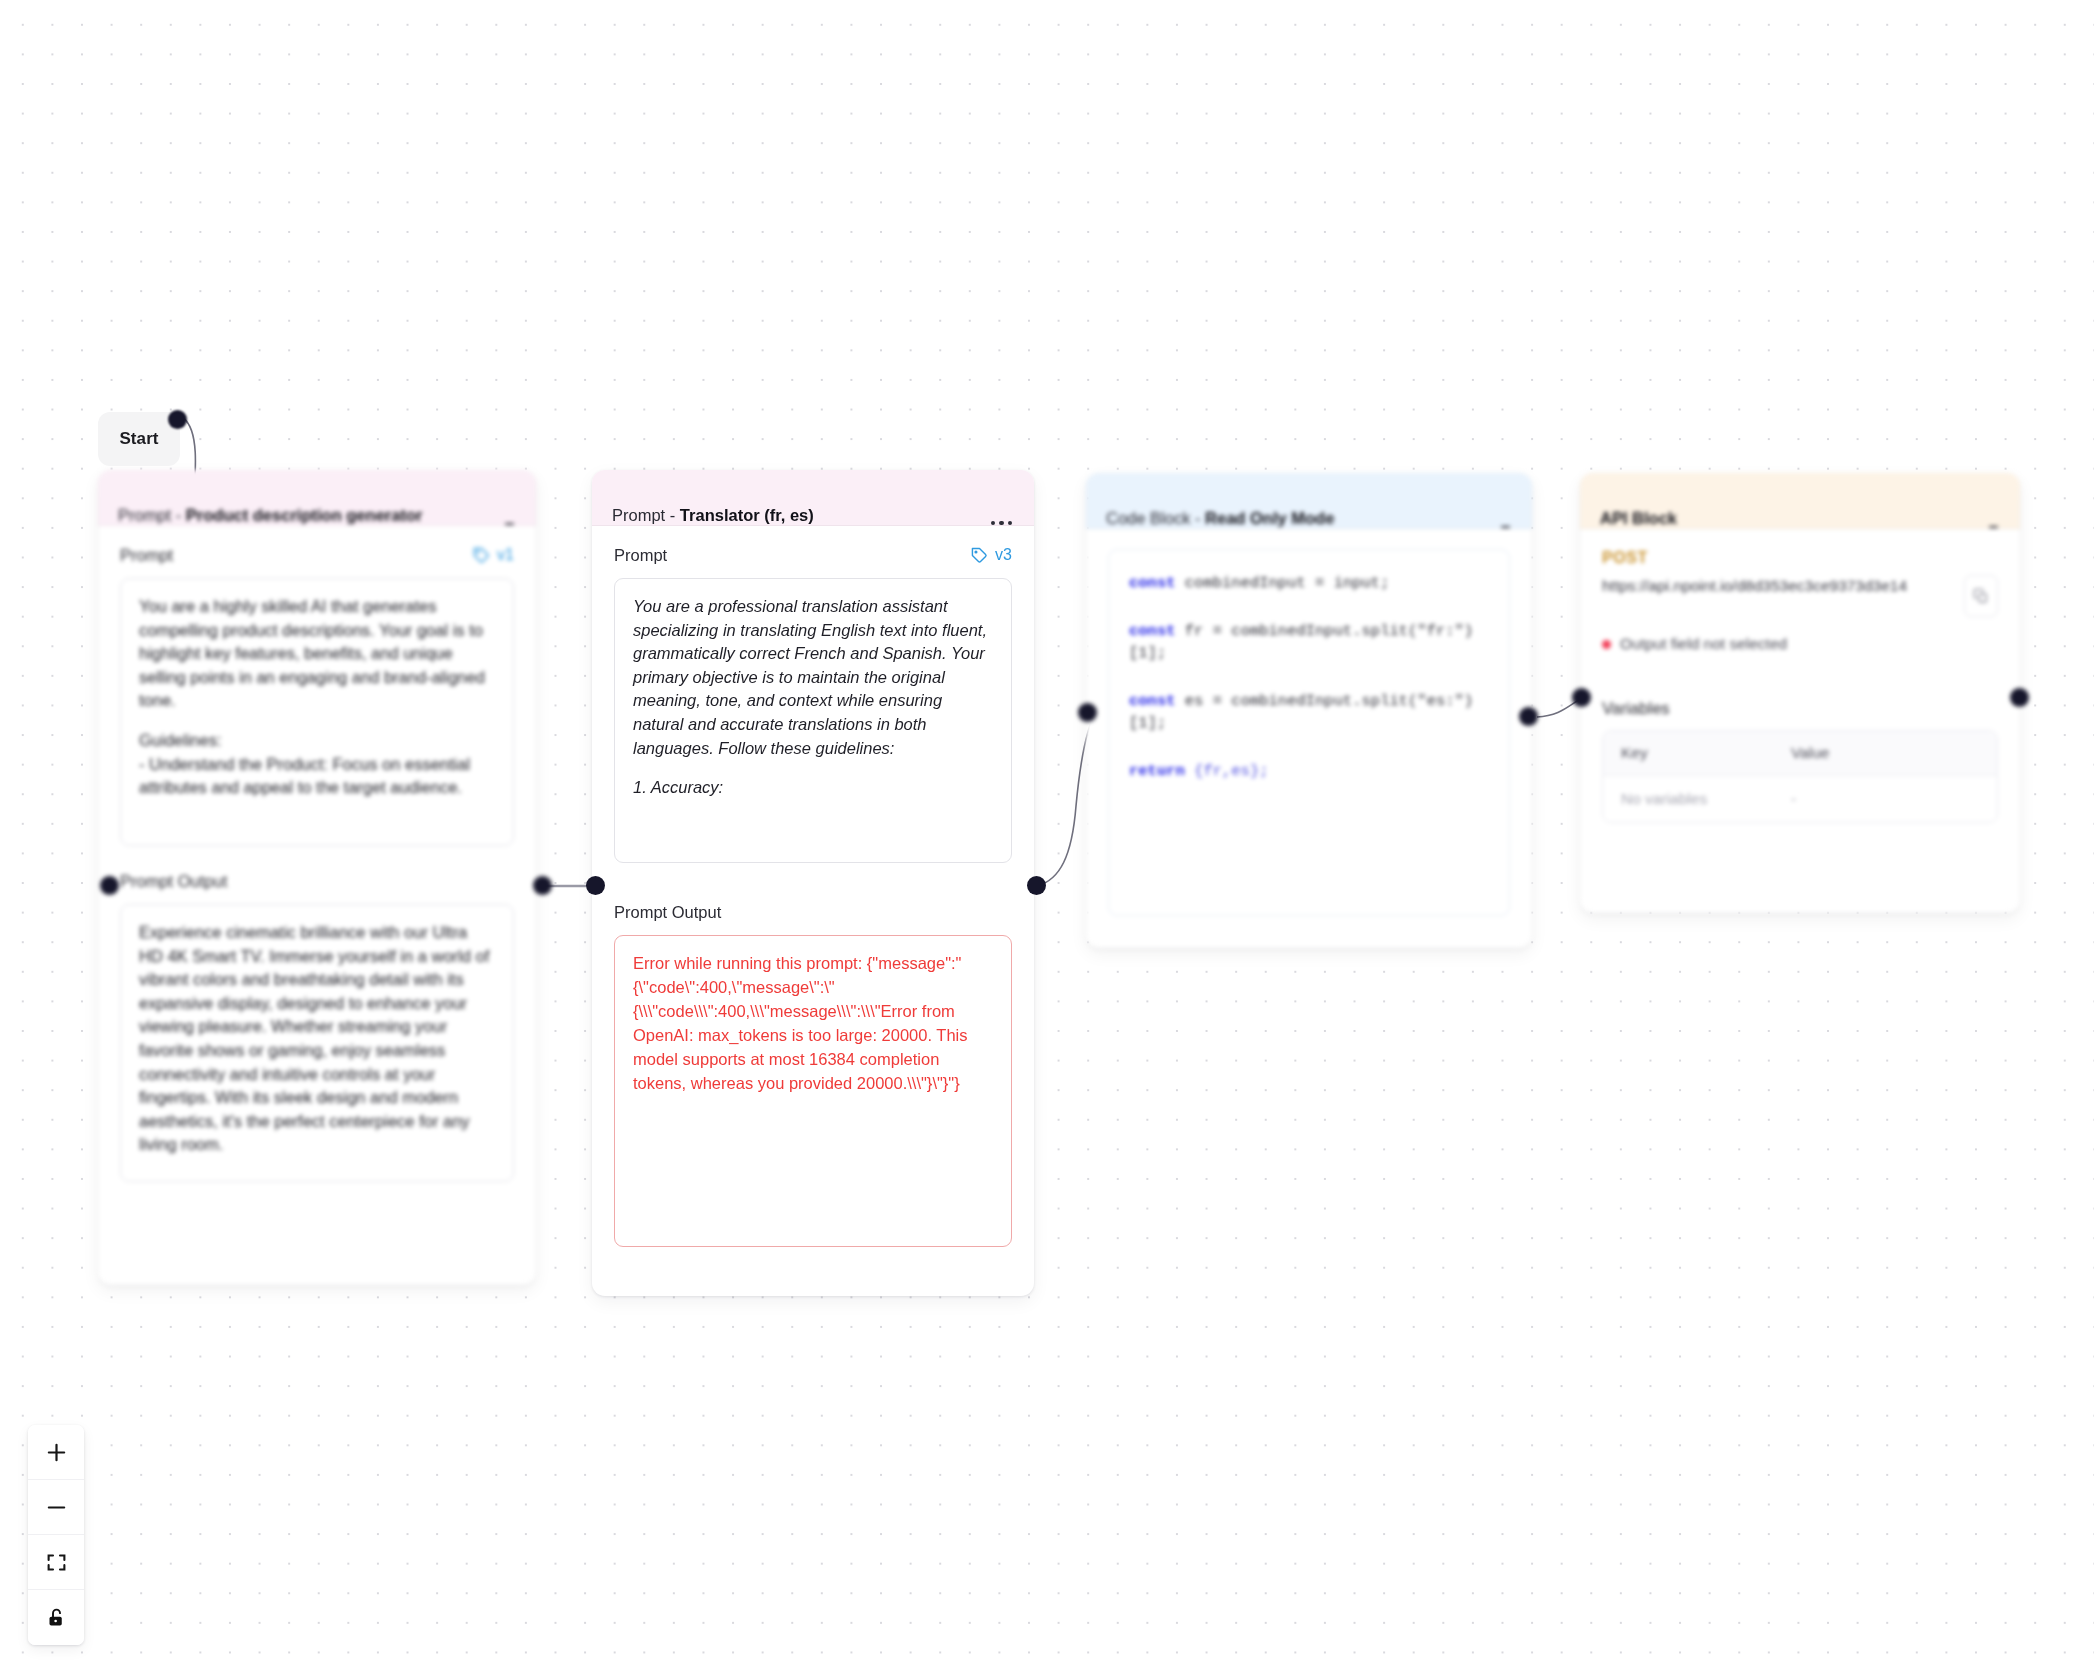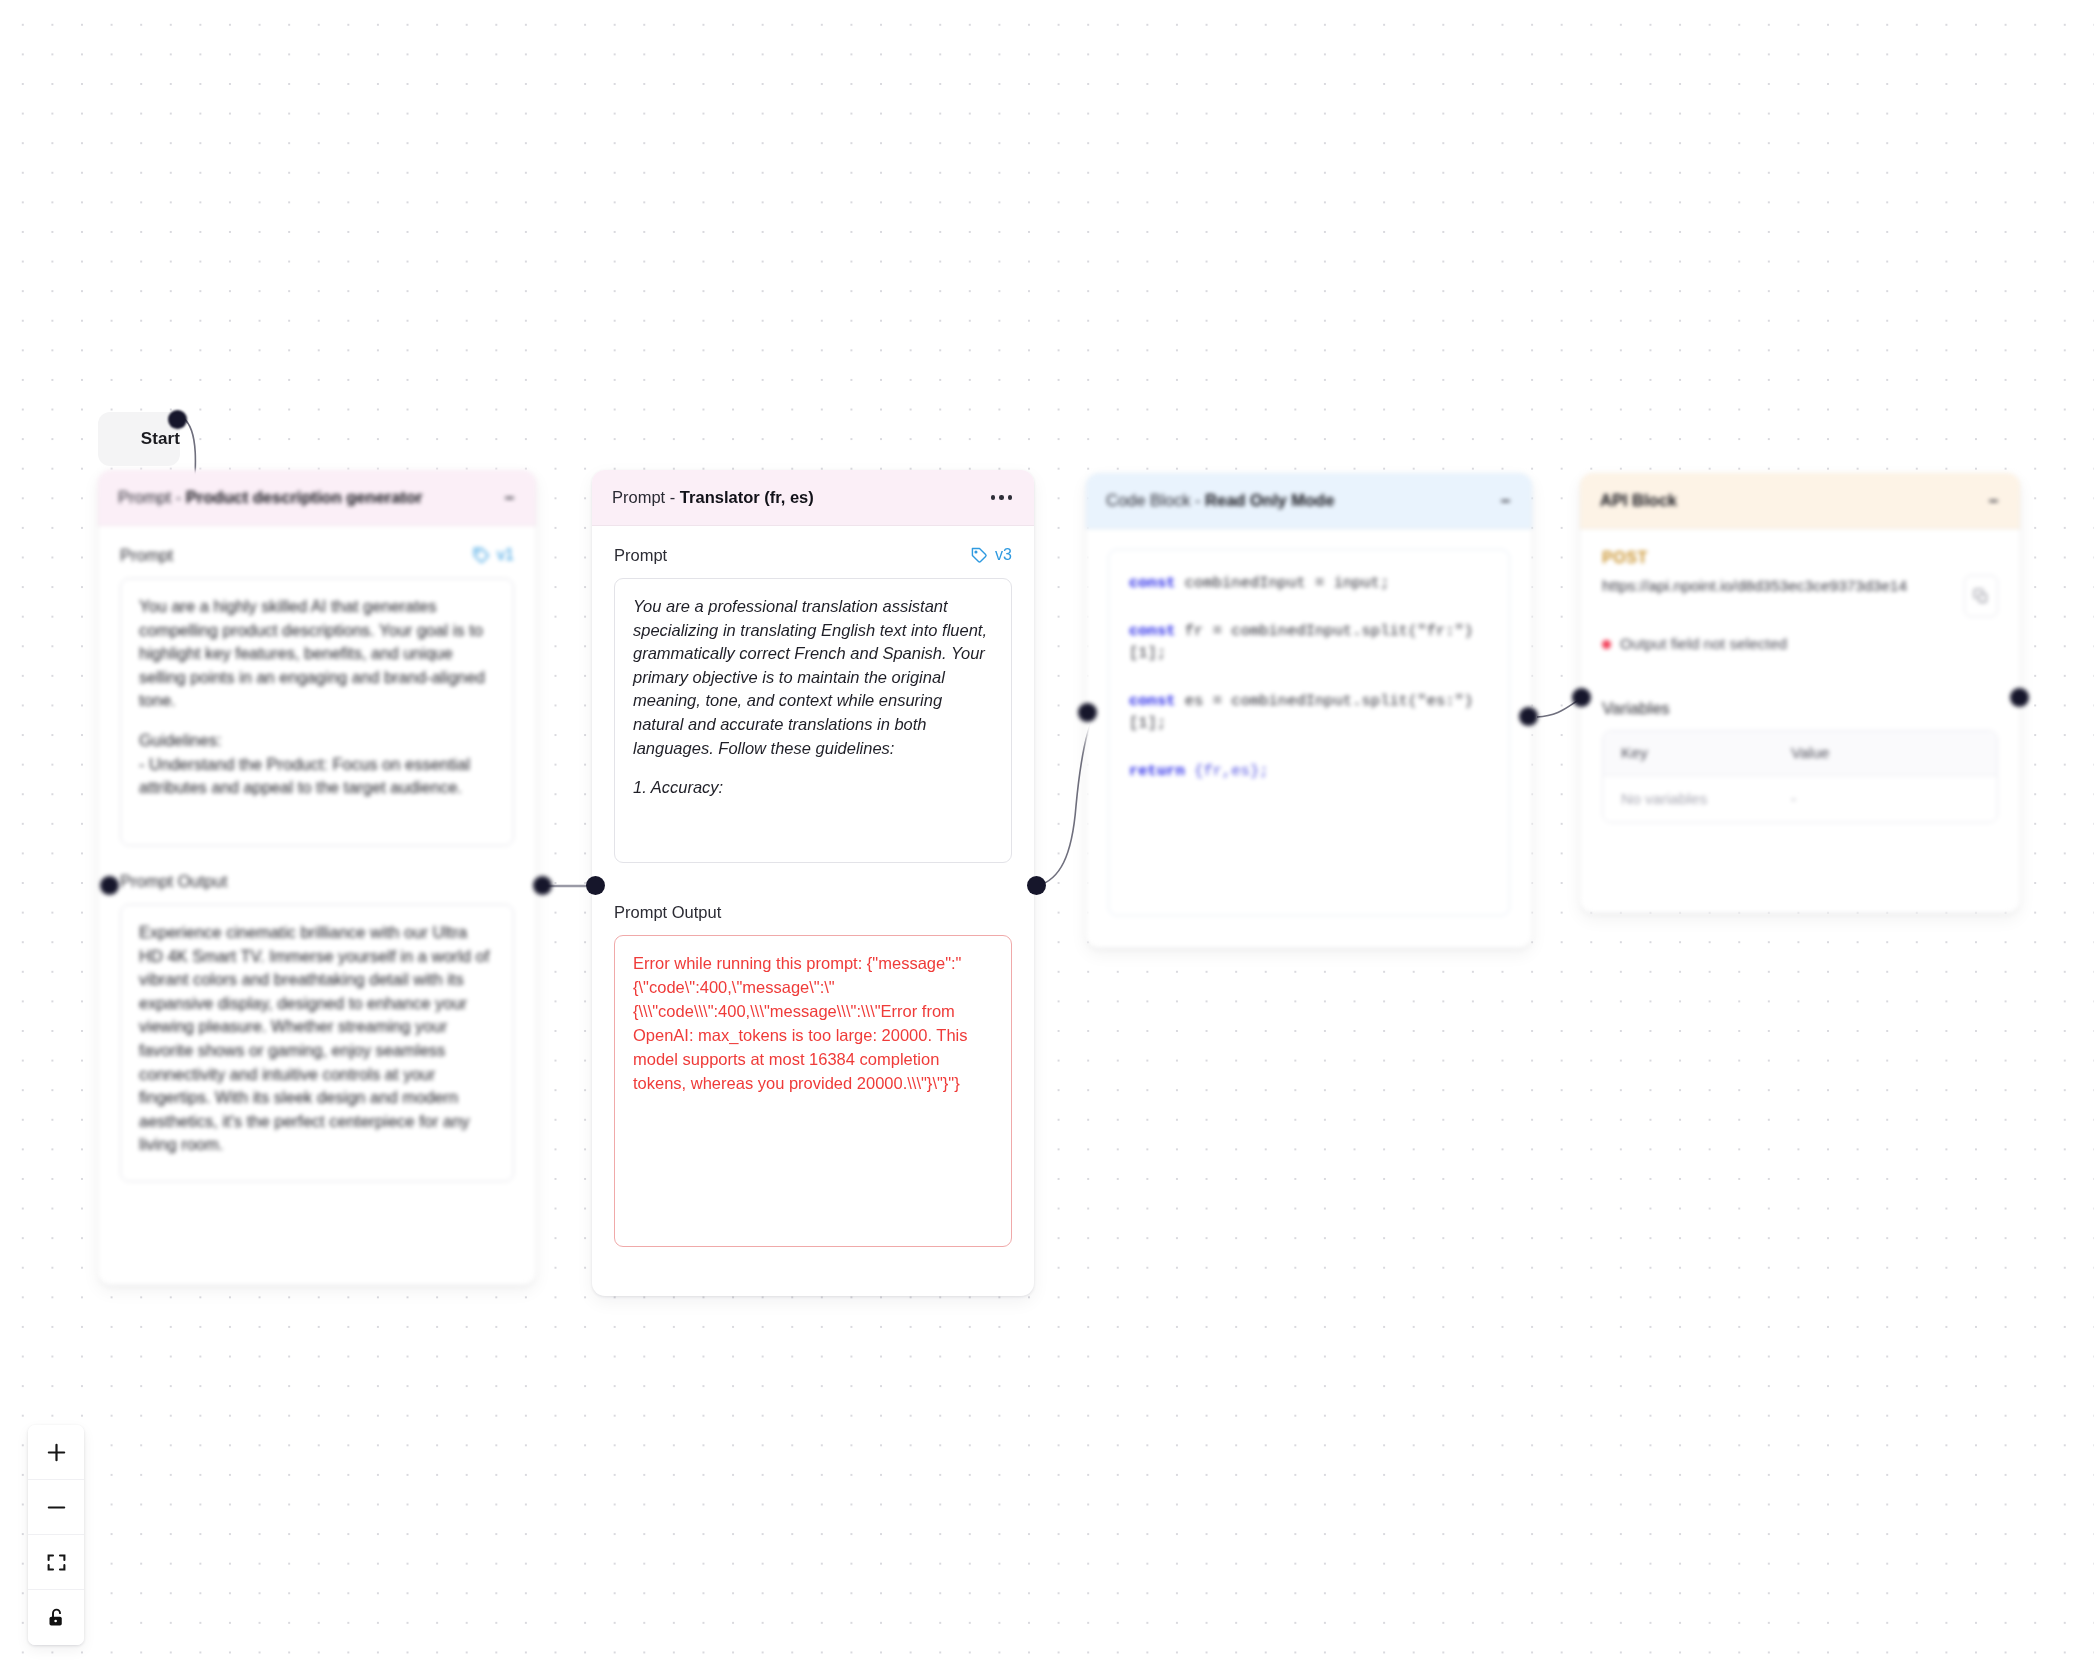--- a/index.html
+++ b/index.html
@@ -18,21 +18,21 @@
     background-position: 8px 10px;
   }
   #edges { position: absolute; inset: 0; width: 2094px; height: 1666px; pointer-events: none; z-index: 2; }
 
   
   .start-node {
     position: absolute; left: 98px; top: 412px;
     width: 82px; height: 54px;
     background: #f4f4f5;
     border-radius: 12px;
-    display: flex; align-items: center; justify-content: flex-end;
+    display: flex; align-items: center; justify-content: center;
     z-index: 4;
   }
   .start-label { font-size: 17px; font-weight: 700; color: #1b1b20; letter-spacing: .1px; }
 
   
   .handle {
     position: absolute; width: 19px; height: 19px; border-radius: 50%;
     background: #16162b; z-index: 6;
   }
   .handle.blur { filter: blur(2.1px); }
@@ -41,21 +41,21 @@
   
   .card {
     position: absolute;
     border-radius: 13px;
     background: #ffffff;
     box-shadow: 0 1px 3px rgba(20,20,40,.10), 0 6px 18px rgba(20,20,40,.055);
     z-index: 3;
     overflow: hidden;
   }
   .card-header {
-    height: 56px; display: flex; align-items: center;
+    height: 56px; display: flex; align-items: flex-end;
     padding: 0 22px 0 20px;
     border-bottom: 1px solid rgba(0,0,0,.045);
   }
   .card-title { font-size: 16.5px; color: #2a2a33; white-space: nowrap; }
   .card-title b { font-weight: 700; color: #111118; }
   .dots {
     margin-left: auto; display: flex; gap: 4px; align-items: center; cursor: pointer;
   }
   .dots i { width: 4.5px; height: 4.5px; border-radius: 50%; background: #2e2e38; display: block; }
   .dots.thin i { width: 9px; height: 2px; border-radius: 1px; }

